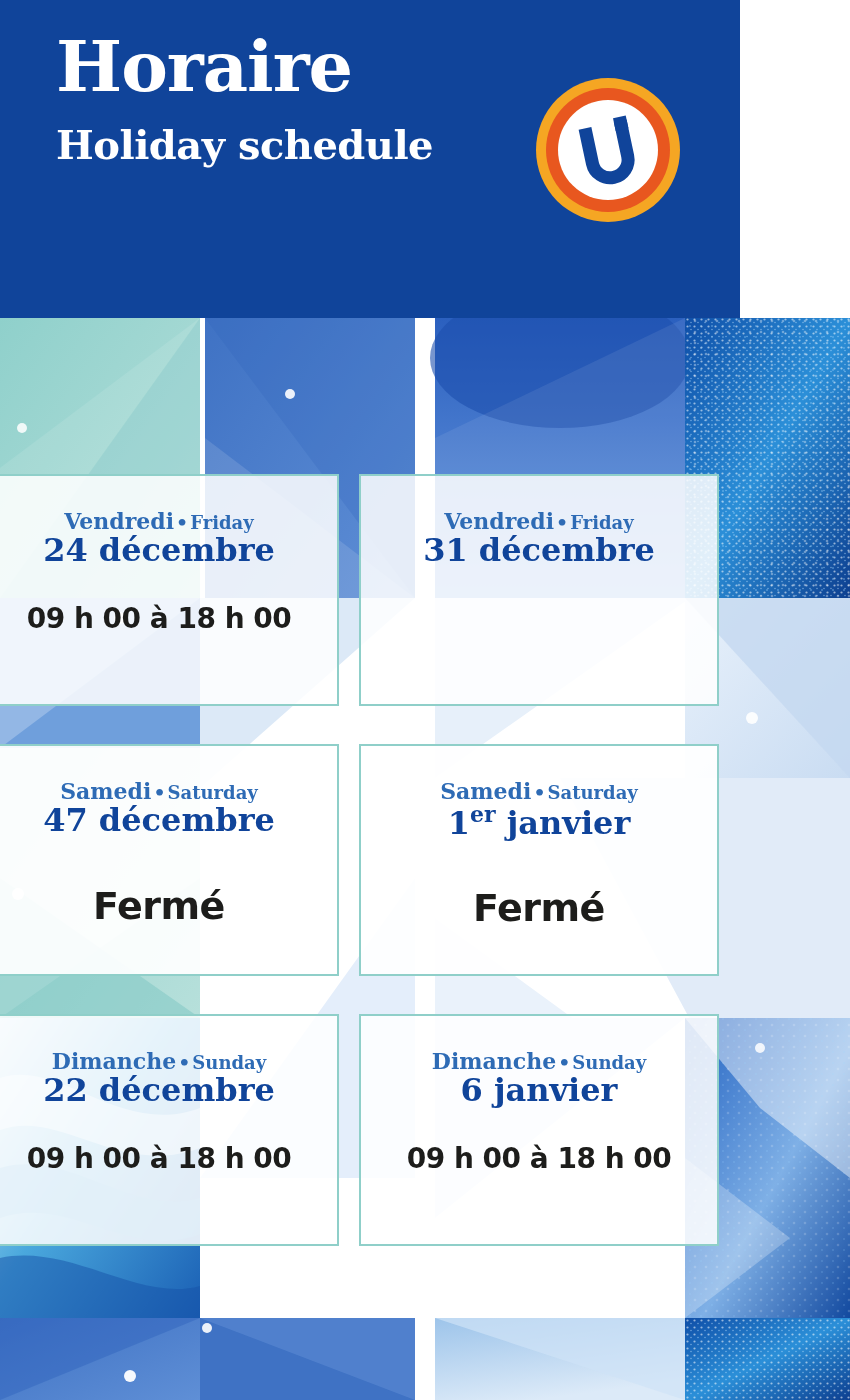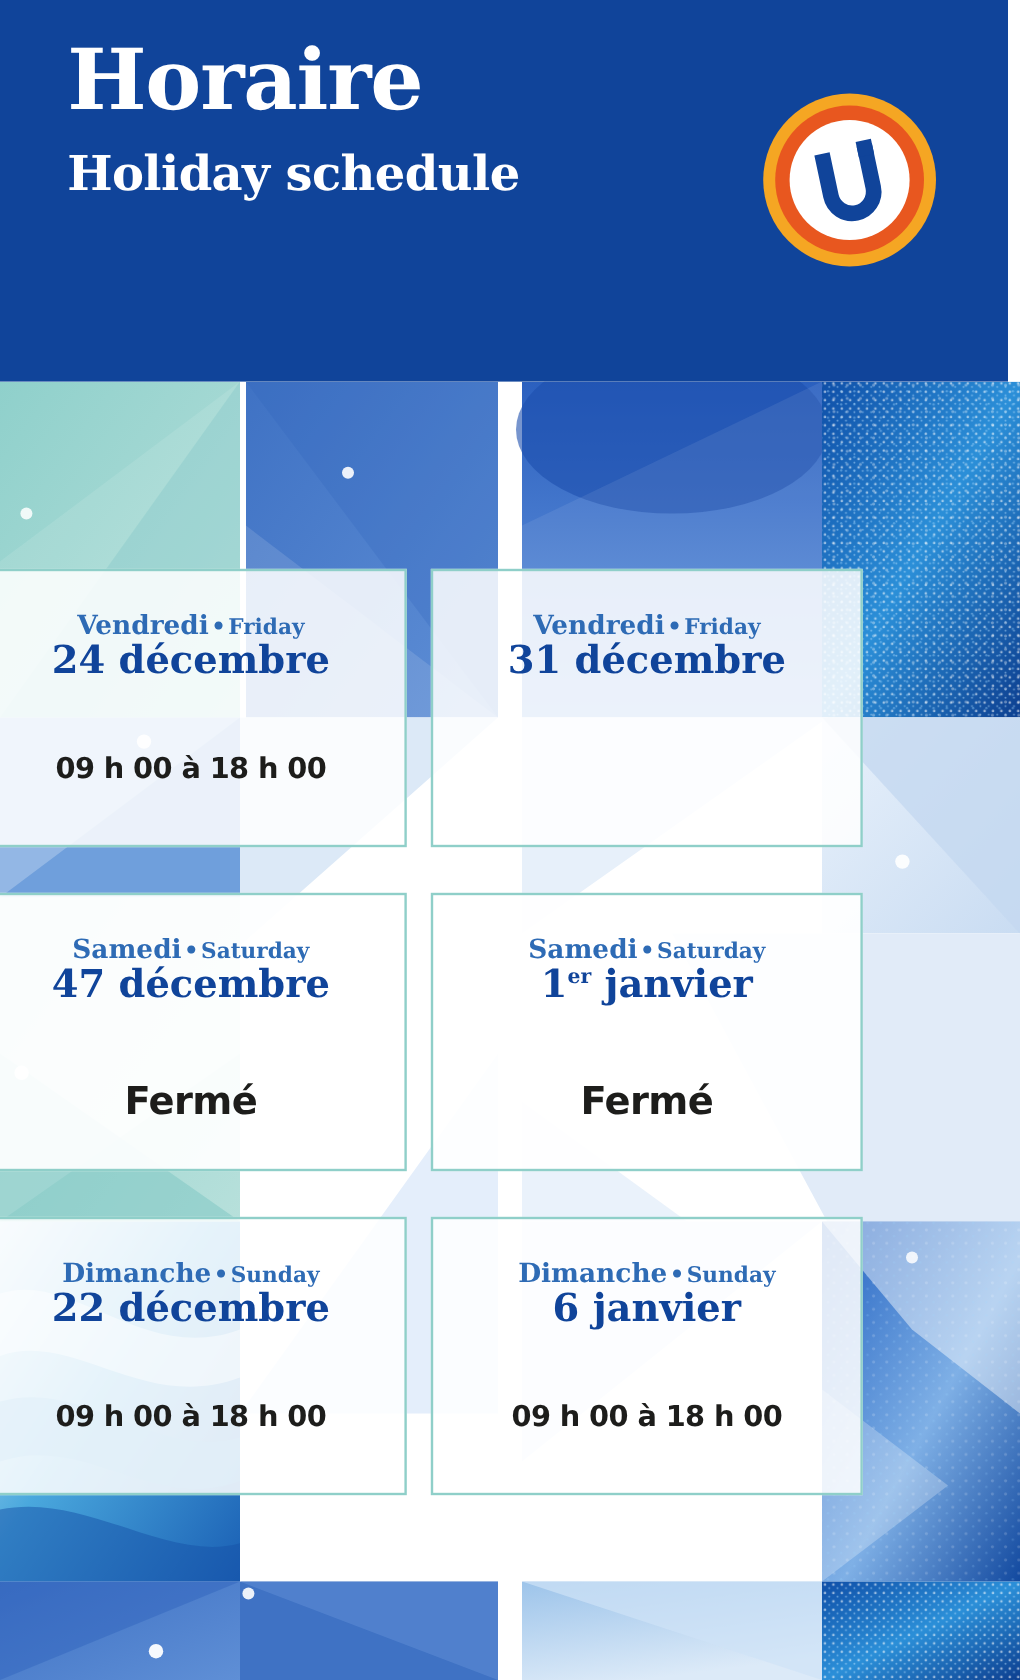--- a/index.html
+++ b/index.html
@@ -17,21 +17,21 @@
     width: 850px;
     height: 1400px;
     overflow: hidden;
     background: #ffffff;
   }
 
   
   .header {
     position: absolute;
     top: 0; left: 0;
-    width: 840px;
+    width: 740px;
     height: 318px;
     background: #10449a;
     z-index: 10;
   }
 
   .header-titles {
     position: absolute;
     top: 34px;
     left: 56px;
     width: 600px;
@@ -118,32 +118,32 @@
 
   .datetext {
     font-family: "DejaVu Serif", serif;
     font-weight: bold;
     color: #10449a;
     font-size: 32px;
     line-height: 1.18;
     margin-top: 0;
     white-space: nowrap;
   }
-  .datetext sup { font-size: 17px; vertical-align: super; }
+  .datetext sup { font-size: 22px; vertical-align: super; }
 
   .hours {
     font-family: "DejaVu Sans", sans-serif;
     font-weight: bold;
     color: #1d1d1b;
-    font-size: 24px;
+    font-size: 28px;
     letter-spacing: -0.5px;
-    margin-top: 56px;
+    margin-top: 32px;
     white-space: nowrap;
   }
-  .hours.closed { font-size: 32px; margin-top: 58px; }
+  .hours.closed { font-size: 38px; margin-top: 44px; }
 </style>
 </head>
 <body>
 
 <div id="poster">
 
   <div class="bg">
     <svg width="850" height="1082" viewBox="0 0 850 1082" xmlns="http://www.w3.org/2000/svg">
       <defs>
         <linearGradient id="gTeal" x1="0" y1="0" x2="1" y2="1">

